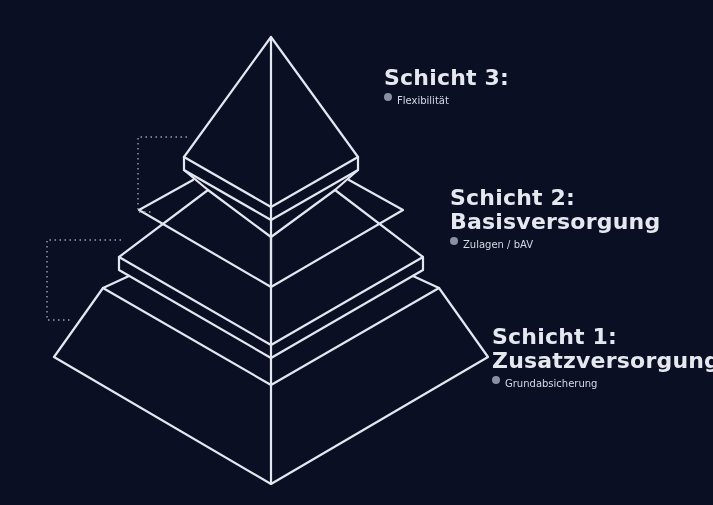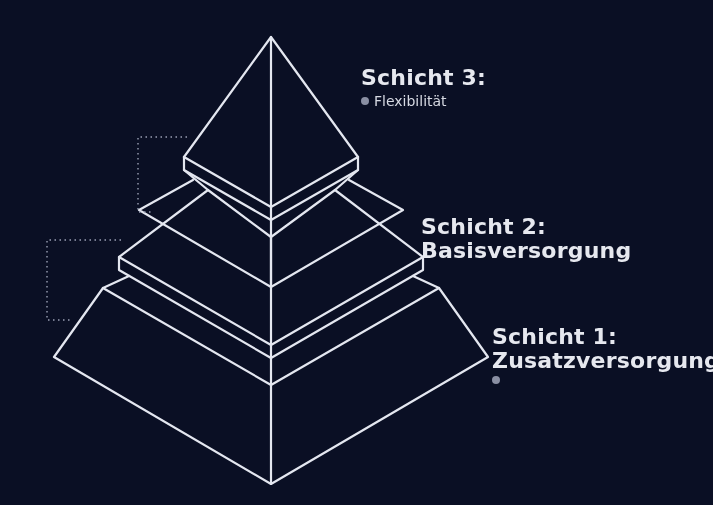--- a/index.html
+++ b/index.html
@@ -9,22 +9,22 @@
     font-family: "DejaVu Sans", sans-serif;
     position: relative;
   }
   #diagram { position: absolute; left: 0; top: 0; }
   .label { position: absolute; color: #e6e8ef; }
   .label .title {
     font-weight: bold; font-size: 22px; line-height: 24px; letter-spacing: 0.2px;
     white-space: nowrap;
   }
   .label .sub {
-    margin-top: 3px; font-size: 14px; line-height: 16px; color: #d6d9e2;
-    display: flex; align-items: center; white-space: nowrap;
+    margin-top: 3px; font-size: 10px; line-height: 16px; color: #d6d9e2;
+    display: flex; white-space: nowrap;
   }
   .label .dot {
     width: 8px; height: 8px; border-radius: 50%; background: #8a8fa3;
     margin-right: 5px; display: inline-block;
   }
 </style>
 </head>
 <body>
 
 <svg id="diagram" width="713" height="505" viewBox="0 0 713 505">
@@ -54,32 +54,37 @@
       <line x1="271" y1="358" x2="271" y2="484"></line>
     </g>
   </g>
 
   <g fill="none" stroke="#9aa0b4" stroke-width="1.4" stroke-dasharray="1.5 3.5">
     <polyline points="187,137 138,137 138,212 152,212"></polyline>
     <polyline points="121,240 47,240 47,320 71,320"></polyline>
   </g>
 </svg>
 
-<div class="label" style="left:361px; top:66px;">
+<div class="label" style="left:384px; top:66px;">
   <div class="title">Schicht 3:</div>
   <div class="sub">
     <span class="dot"></span>
     <span>Flexibilität</span>
   </div>
 </div>
 
-<div class="label" style="left:421px; top:186px;margin-top:29px;">
+<div class="label" style="left:450px; top:186px;">
   <div class="title">Schicht 2:</div>
   <div class="title">Basisversorgung</div>
+  <div class="sub">
+    <span class="dot"></span>
+    <span>Zulagen / bAV</span>
+  </div>
 </div>
 
 <div class="label" style="left:492px; top:293px;margin-top:32px;">
   <div class="title">Schicht 1:</div>
   <div class="title">Zusatzversorgung</div>
   <div class="sub">
     <span class="dot"></span>
+    <span>Grundabsicherung</span>
   </div>
 </div>
 
 </body></html>

